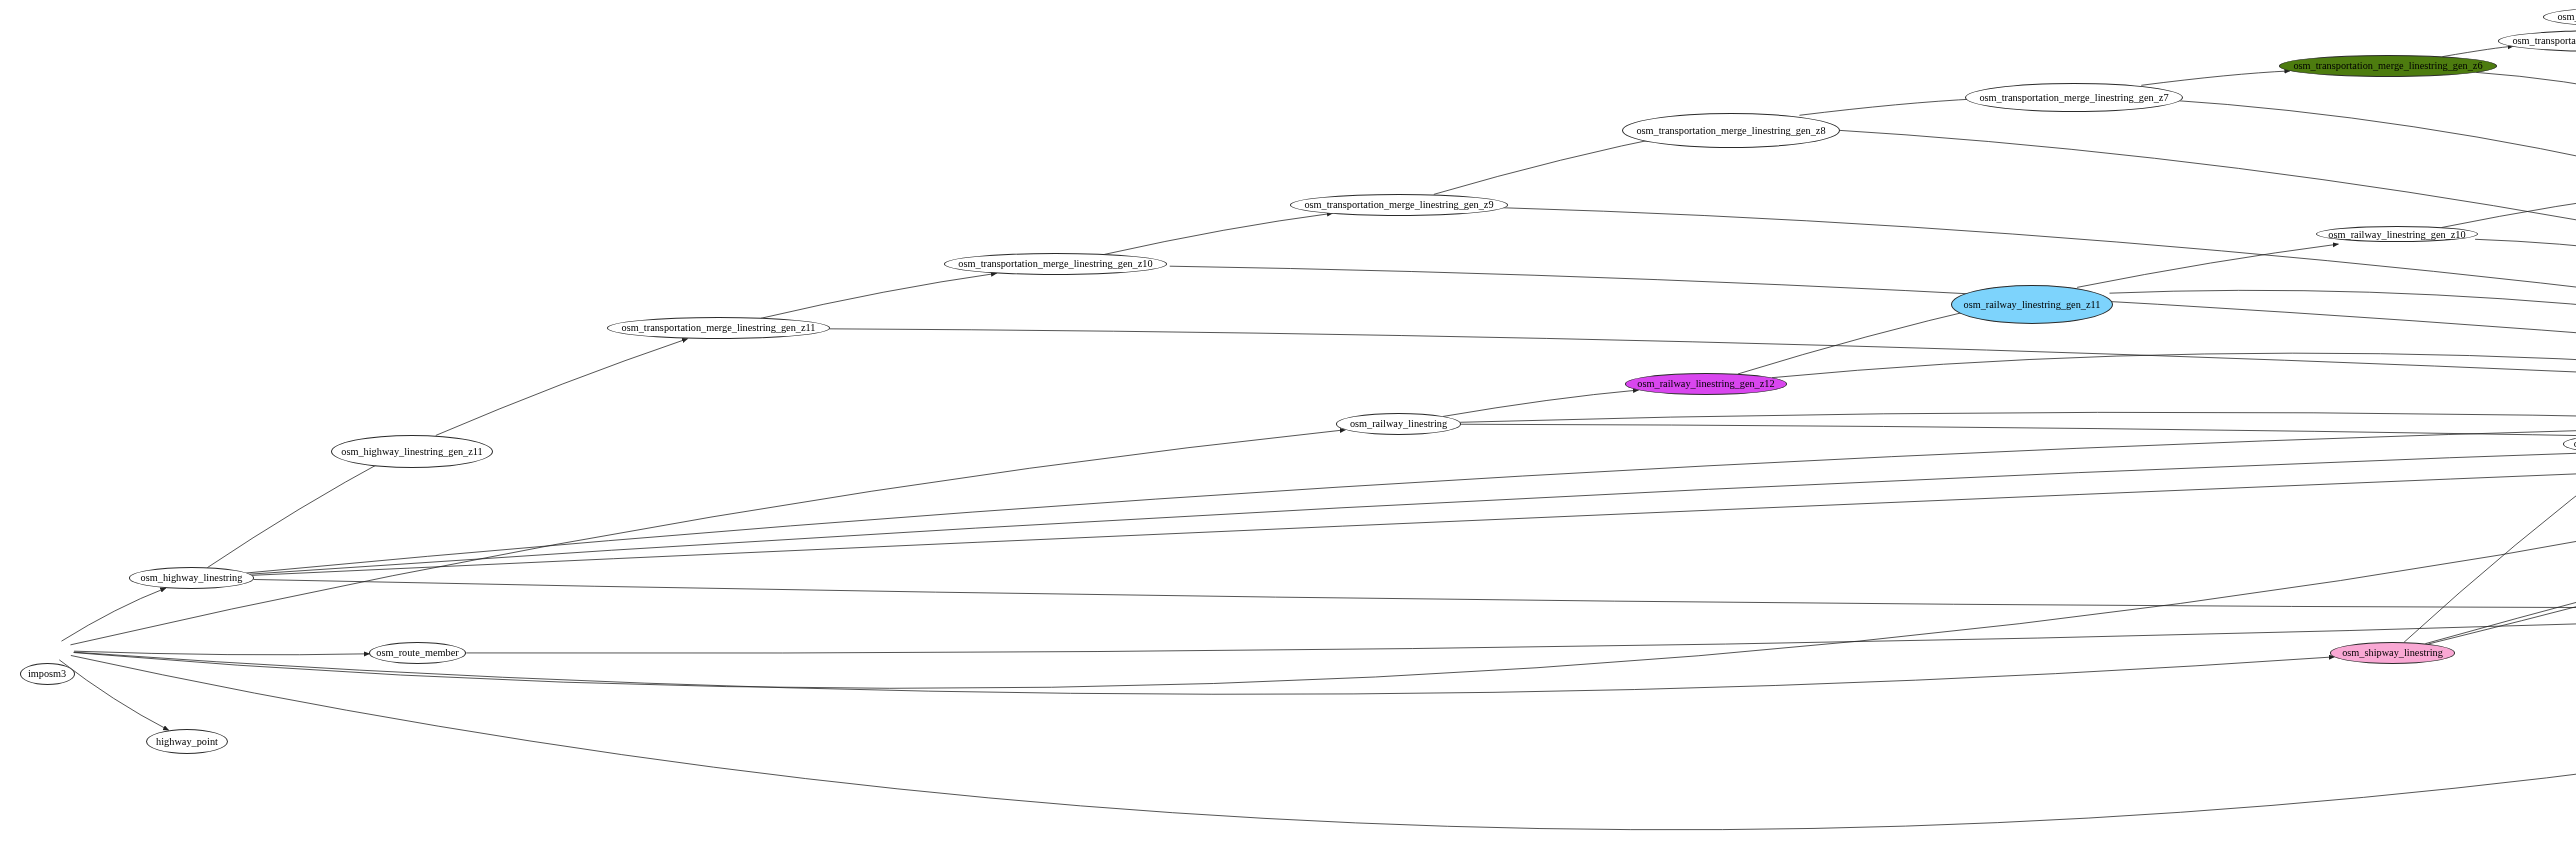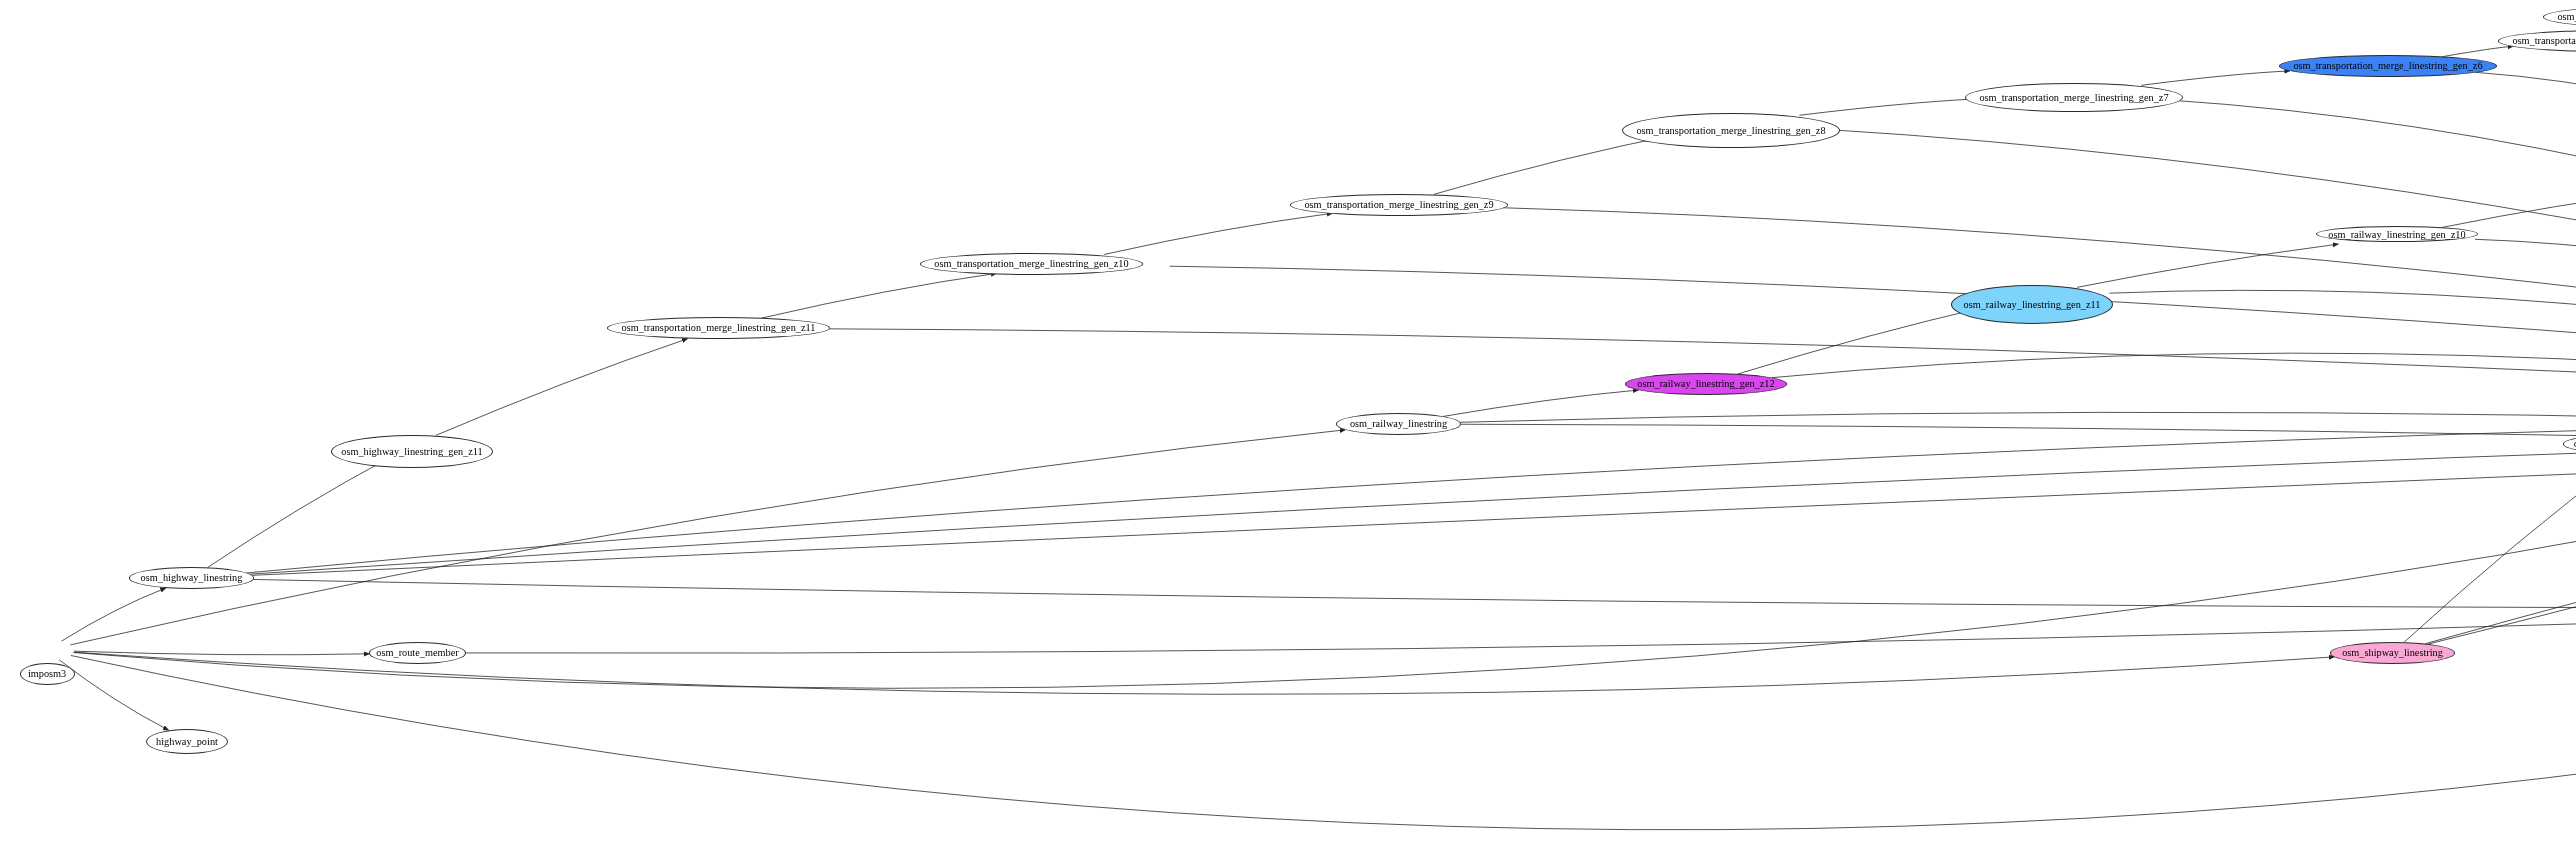--- a/index.html
+++ b/index.html
@@ -81,25 +81,25 @@
       </g>
   </svg>
 
   <div id="nodes-layer">
       <div class="gnode" style="left: 19.6px; top: 663px; width: 55px; height: 21.6px; background: rgb(255, 255, 255); border-color: rgb(43, 43, 43); color: rgb(0, 0, 0);">imposm3</div>
       <div class="gnode" style="left: 129px; top: 567px; width: 125px; height: 21.6px; background: rgb(255, 255, 255); border-color: rgb(43, 43, 43); color: rgb(0, 0, 0);">osm_highway_linestring</div>
       <div class="gnode" style="left: 146px; top: 729px; width: 82px; height: 25px; background: rgb(255, 255, 255); border-color: rgb(43, 43, 43); color: rgb(0, 0, 0);">highway_point</div>
       <div class="gnode" style="left: 369px; top: 642px; width: 97px; height: 21.6px; background: rgb(255, 255, 255); border-color: rgb(43, 43, 43); color: rgb(0, 0, 0);">osm_route_member</div>
       <div class="gnode" style="left: 331px; top: 435px; width: 162px; height: 33px; background: rgb(255, 255, 255); border-color: rgb(43, 43, 43); color: rgb(0, 0, 0);">osm_highway_linestring_gen_z11</div>
       <div class="gnode" style="left: 607px; top: 317px; width: 223px; height: 21.6px; background: rgb(255, 255, 255); border-color: rgb(43, 43, 43); color: rgb(0, 0, 0);">osm_transportation_merge_linestring_gen_z11</div>
-      <div class="gnode" style="left: 920px; top: 253px; width: 223px; height: 21.6px; background: rgb(255, 255, 255); border-color: rgb(43, 43, 43); color: rgb(0, 0, 0);">osm_transportation_merge_linestring_gen_z10</div>
+      <div class="gnode" style="left: 944px; top: 253px; width: 223px; height: 21.6px; background: rgb(255, 255, 255); border-color: rgb(43, 43, 43); color: rgb(0, 0, 0);">osm_transportation_merge_linestring_gen_z10</div>
       <div class="gnode" style="left: 1290px; top: 194px; width: 218px; height: 21.6px; background: rgb(255, 255, 255); border-color: rgb(43, 43, 43); color: rgb(0, 0, 0);">osm_transportation_merge_linestring_gen_z9</div>
       <div class="gnode" style="left: 1622px; top: 113px; width: 218px; height: 35px; background: rgb(255, 255, 255); border-color: rgb(43, 43, 43); color: rgb(0, 0, 0);">osm_transportation_merge_linestring_gen_z8</div>
       <div class="gnode" style="left: 1965px; top: 83px; width: 218px; height: 29px; background: rgb(255, 255, 255); border-color: rgb(43, 43, 43); color: rgb(0, 0, 0);">osm_transportation_merge_linestring_gen_z7</div>
-      <div class="gnode" style="left: 2279px; top: 55px; width: 218px; height: 21.6px; background: #3b82f6; border-color: rgb(43, 43, 43); color: rgb(0, 0, 0);">osm_transportation_merge_linestring_gen_z6</div>
+      <div class="gnode" style="left: 2279px; top: 55px; width: 218px; height: 21.6px; background: #4d7c0f; border-color: rgb(43, 43, 43); color: rgb(0, 0, 0);">osm_transportation_merge_linestring_gen_z6</div>
       <div class="gnode" style="left: 2498px; top: 30px; width: 218px; height: 21.6px; background: rgb(255, 255, 255); border-color: rgb(43, 43, 43); color: rgb(0, 0, 0);">osm_transportation_merge_linestring_gen_z5</div>
       <div class="gnode" style="left: 2543px; top: 6.2px; width: 218px; height: 21.6px; background: rgb(255, 255, 255); border-color: rgb(43, 43, 43); color: rgb(0, 0, 0);">osm_transportation_merge_linestring_gen_z4</div>
       <div class="gnode" style="left: 1336px; top: 413px; width: 125px; height: 21.6px; background: rgb(255, 255, 255); border-color: rgb(43, 43, 43); color: rgb(0, 0, 0);">osm_railway_linestring</div>
       <div class="gnode" style="left: 1625px; top: 373px; width: 162px; height: 21.6px; background: #d946ef; border-color: rgb(43, 43, 43); color: rgb(0, 0, 0);">osm_railway_linestring_gen_z12</div>
       <div class="gnode" style="left: 1951px; top: 285px; width: 162px; height: 39px; background: #7dd3fc; border-color: rgb(43, 43, 43); color: rgb(0, 0, 0);">osm_railway_linestring_gen_z11</div>
       <div class="gnode" style="left: 2316px; top: 226px; width: 162px; height: 16px; background: rgb(255, 255, 255); border-color: rgb(43, 43, 43); color: rgb(0, 0, 0);">osm_railway_linestring_gen_z10</div>
       <div class="gnode" style="left: 2330px; top: 642px; width: 125px; height: 21.6px; background: #f9a8d4; border-color: rgb(43, 43, 43); color: rgb(0, 0, 0);">osm_shipway_linestring</div>
       <div class="gnode" style="left: 2563px; top: 433px; width: 162px; height: 21.6px; background: rgb(255, 255, 255); border-color: rgb(43, 43, 43); color: rgb(0, 0, 0);">osm_shipway_linestring_gen_z12</div>
     </div>
 

